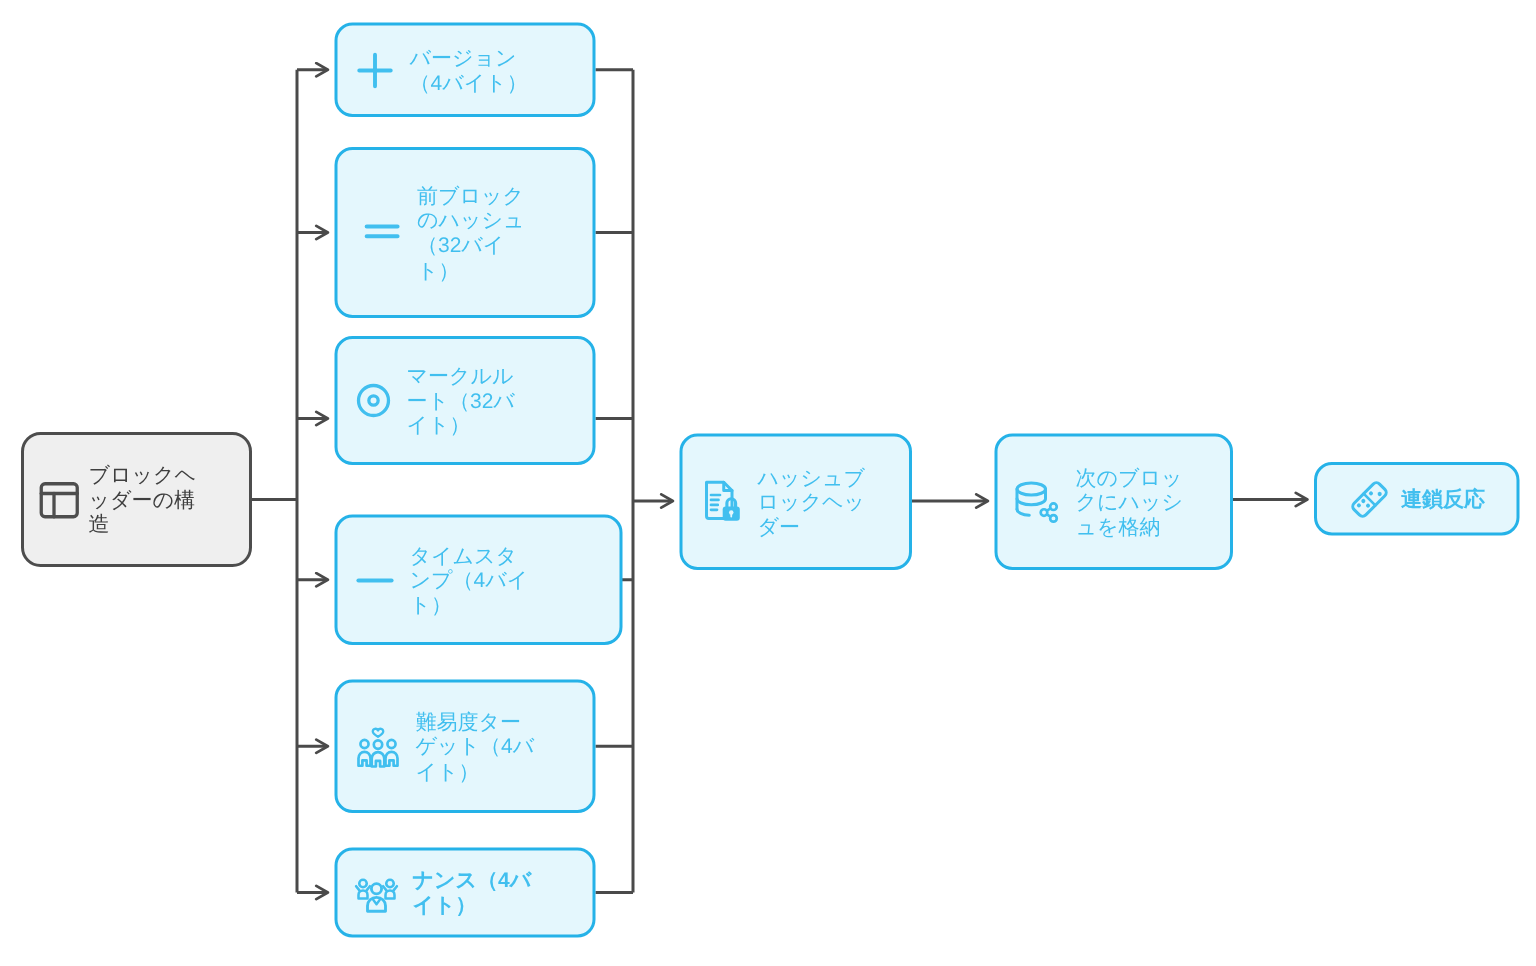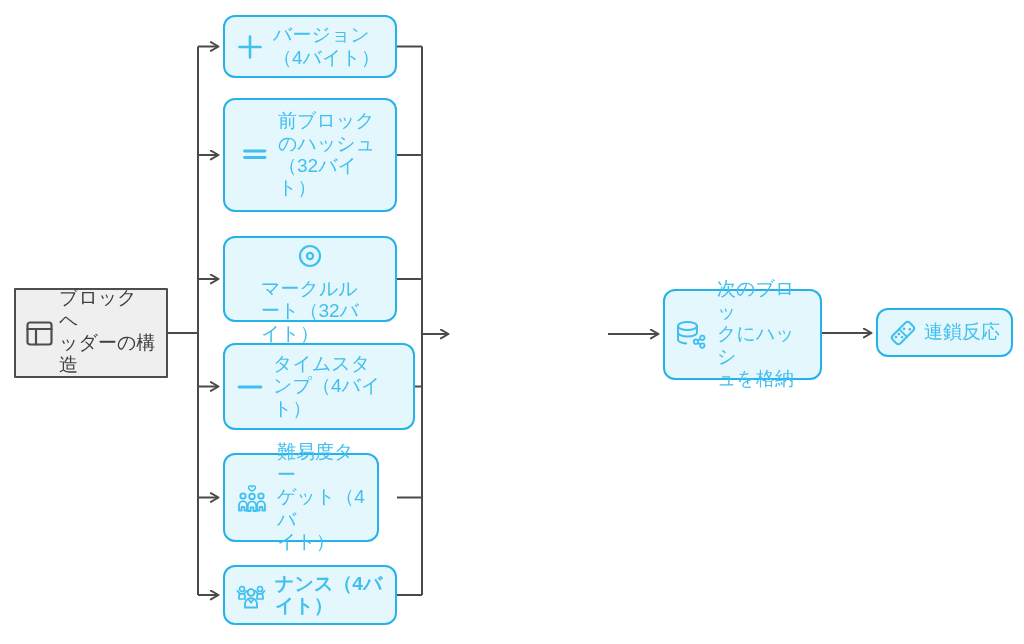--- a/index.html
+++ b/index.html
@@ -9,25 +9,25 @@
   }
   html,body{margin:0;padding:0;background:#fff;}
   body{width:1024px;height:644px;font-family:"Liberation Sans",sans-serif;}
   .stage{position:relative;width:1024px;height:644px;overflow:hidden;background:#fff;}
   .wires{position:absolute;left:0;top:0;width:1024px;height:644px;}
   .ln{stroke:var(--connector);stroke-width:2;fill:none;}
   .ah{stroke:var(--connector);fill:none;stroke-width:1.7;stroke-linecap:round;stroke-linejoin:round;}
   .node{position:absolute;box-sizing:border-box;display:flex;align-items:center;
         gap:8px;padding:4px 10px;border:2.5px solid var(--node-border);
         background:var(--node-fill);color:var(--node-text);border-radius:12px;
-        font-size:19px;line-height:1.18;}
+        font-size:14px;line-height:1.18;}
   .node .lbl{white-space:pre-line;}
   .node .ico{flex:0 0 auto;display:flex;align-items:center;}
   .root{border-color:var(--root-border);background:var(--root-fill);
-        color:var(--root-text);border-radius:1px;gap:6px;font-family:Liberation Mono, monospace;}
+        color:var(--root-text);border-radius:13px;gap:6px;}
   .center{justify-content:center;}
   .s{stroke:var(--node-text);fill:none;stroke-linecap:round;stroke-linejoin:round;}
   .f{fill:var(--node-text);stroke:none;}
   .bgf{fill:var(--node-fill);}
   .gs{stroke:var(--root-border);fill:none;stroke-linecap:round;stroke-linejoin:round;}
 </style>
 </head>
 <body>
 
 <div class="stage">
@@ -90,21 +90,21 @@
       <svg width="30" height="30" viewBox="0 0 30 30">
         <path class="s" d="M4.5 11 H25 M4.5 17.5 H25" stroke-width="2.8"></path>
       </svg>
     </span>
     <span class="lbl">前ブロック
 のハッシュ
 （32バイ
 ト）</span>
   </div>
 
-  <div class="node" style="left:223px;top:236px;width:174px;height:86px;flex-direction:column;">
+  <div class="node" style="left:223px;top:224px;width:174px;height:86px;">
     <span class="ico">
       <svg width="28" height="28" viewBox="0 0 28 28">
         <circle class="s" cx="14" cy="14" r="10" stroke-width="2.2"></circle>
         <circle class="s" cx="14" cy="14" r="3.1" stroke-width="2.2"></circle>
       </svg>
     </span>
     <span class="lbl">マークルル
 ート（32バ
 イト）</span>
   </div>
@@ -113,21 +113,21 @@
     <span class="ico">
       <svg width="30" height="30" viewBox="0 0 30 30">
         <path class="s" d="M4 15 H26" stroke-width="2.8"></path>
       </svg>
     </span>
     <span class="lbl">タイムスタ
 ンプ（4バイ
 ト）</span>
   </div>
 
-  <div class="node" style="left:223px;top:453px;width:156px;height:89px;">
+  <div class="node" style="left:223px;top:453px;width:174px;height:89px;">
     <span class="ico">
       <svg width="34" height="32" viewBox="0 0 34 32">
         <path class="s" d="M17 5 c-0.9-1.9 -3.5-1.3 -3.5 0.7 0 1.4 2 2.6 3.5 3.5 1.5-0.9 3.5-2.1 3.5-3.5 0-2 -2.6-2.6 -3.5-0.7 z" stroke-width="1.5"></path>
         <circle class="s" cx="8" cy="14" r="2.7" stroke-width="1.8"></circle>
         <circle class="s" cx="26" cy="14" r="2.7" stroke-width="1.8"></circle>
         <path class="s" d="M4 28.5 v-5 a4 4.3 0 0 1 8 0 v5 h-2.6 v-3.6 h-2.8 v3.6 z" stroke-width="1.8"></path>
         <path class="s" d="M22 28.5 v-5 a4 4.3 0 0 1 8 0 v5 h-2.6 v-3.6 h-2.8 v3.6 z" stroke-width="1.8"></path>
         <circle class="s bgf" cx="17" cy="14.4" r="2.8" stroke-width="1.8"></circle>
         <path class="s bgf" d="M12.8 29 v-5.2 a4.2 4.4 0 0 1 8.4 0 V29 h-2.8 v-3.7 h-2.8 V29 z" stroke-width="1.8"></path>
       </svg>
@@ -148,40 +148,56 @@
         <path class="s" d="M22 19 v-2.4 a3 3 0 0 1 6 0 V19 z" stroke-width="1.7"></path>
         <circle class="s bgf" cx="16" cy="12.5" r="3.4" stroke-width="1.9"></circle>
         <path class="s bgf" d="M10 27.5 V23.8 a6 5.6 0 0 1 12 0 V27.5 z" stroke-width="1.9"></path>
         <path class="s" d="M13.8 19.8 l2.2 3 2.2-3" stroke-width="1.6"></path>
       </svg>
     </span>
     <span class="lbl">ナンス（4バ
 イト）</span>
   </div>
 
+  <div class="node" style="left:453px;top:289px;width:155px;height:91px;">
+    <span class="ico">
+      <svg width="32" height="32" viewBox="0 0 32 32">
+        <path class="s" d="M6 2.5 H17.5 L23 8 V25 a1.6 1.6 0 0 1 -1.6 1.6 H7.6 A1.6 1.6 0 0 1 6 25 z" stroke-width="2"></path>
+        <path class="s" d="M17.5 2.5 V8 H23" stroke-width="2"></path>
+        <path class="s" d="M9 11 H15 M9 14.3 H14 M9 17.6 H13.5 M9 20.9 H13" stroke-width="1.8"></path>
+        <path class="s" d="M19.6 19 v-2.6 a2.9 2.9 0 0 1 5.8 0 V19" stroke-width="2.1"></path>
+        <rect class="f" x="16.8" y="18.6" width="11.4" height="9.6" rx="2"></rect>
+        <circle class="bgf" cx="22.5" cy="22.6" r="1.5"></circle>
+        <rect class="bgf" x="21.9" y="23.4" width="1.2" height="2.6" rx="0.6"></rect>
+      </svg>
+    </span>
+    <span class="lbl">ハッシュブ
+ロックヘッ
+ダー</span>
+  </div>
 
   <div class="node" style="left:663px;top:289px;width:159px;height:91px;gap:10px;">
     <span class="ico">
       <svg width="32" height="32" viewBox="0 0 32 32">
         <ellipse class="s" cx="12.5" cy="7" rx="9.5" ry="4" stroke-width="2"></ellipse>
         <path class="s" d="M3 7 V20.5 M22 7 V13" stroke-width="2"></path>
         <path class="s" d="M3 13.5 a9.5 4 0 0 0 19 0" stroke-width="2"></path>
         <path class="s" d="M3 20.5 c0 2.1 3.6 3.8 8.2 4" stroke-width="2"></path>
         <path class="s" d="M22.7 21.6 L25.7 19.7 M22.7 23.8 L25.7 25.7" stroke-width="1.7"></path>
         <circle class="s bgf" cx="21" cy="22.7" r="2.2" stroke-width="1.8"></circle>
         <circle class="s bgf" cx="27.3" cy="18.8" r="2.2" stroke-width="1.8"></circle>
         <circle class="s bgf" cx="27.3" cy="26.6" r="2.2" stroke-width="1.8"></circle>
       </svg>
     </span>
     <span class="lbl">次のブロッ
 クにハッシ
 ュを格納</span>
   </div>
 
-  <div class="node center" style="left:876px;top:308px;width:137px;height:49px;gap:7px;">
+  <div class="node center" style="left:876px;top:308px;width:137px;height:49px;gap:7px;font-weight:bold;">
     <span class="ico">
       <svg width="28" height="28" viewBox="0 0 28 28">
         <g transform="rotate(45 14 14)">
           <rect class="s" x="8.5" y="2" width="11" height="24" rx="3" stroke-width="2"></rect>
           <path class="s" d="M8.5 14 H19.5" stroke-width="1.8"></path>
           <circle class="f" cx="16.2" cy="6.6" r="1.35"></circle>
           <circle class="f" cx="11.8" cy="10.4" r="1.35"></circle>
           <circle class="f" cx="11.8" cy="17.6" r="1.35"></circle>
           <circle class="f" cx="16.2" cy="17.6" r="1.35"></circle>
           <circle class="f" cx="11.8" cy="21.8" r="1.35"></circle>

